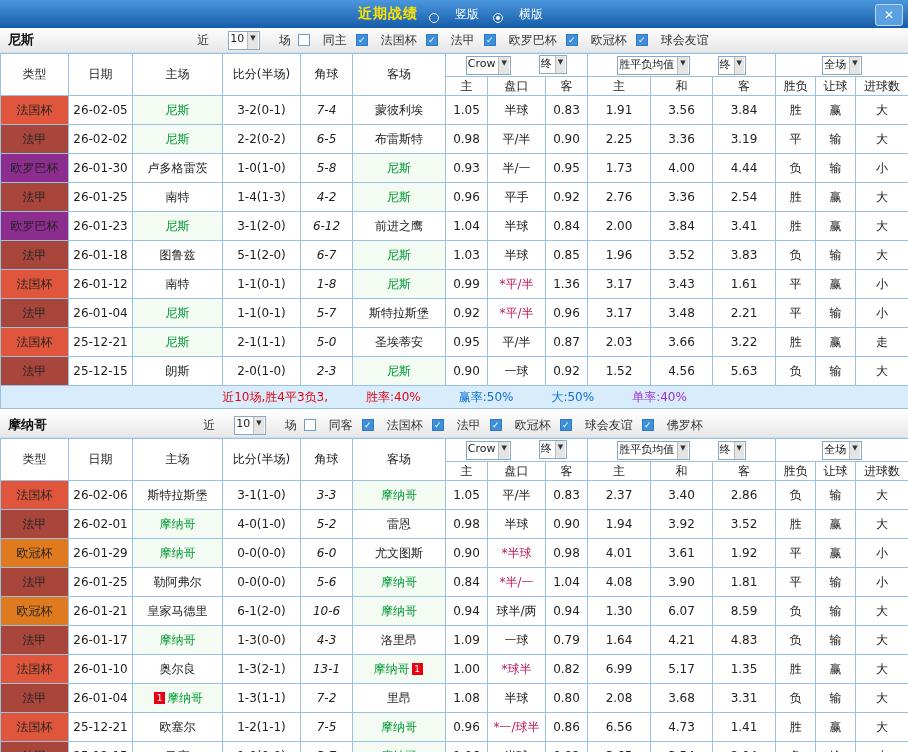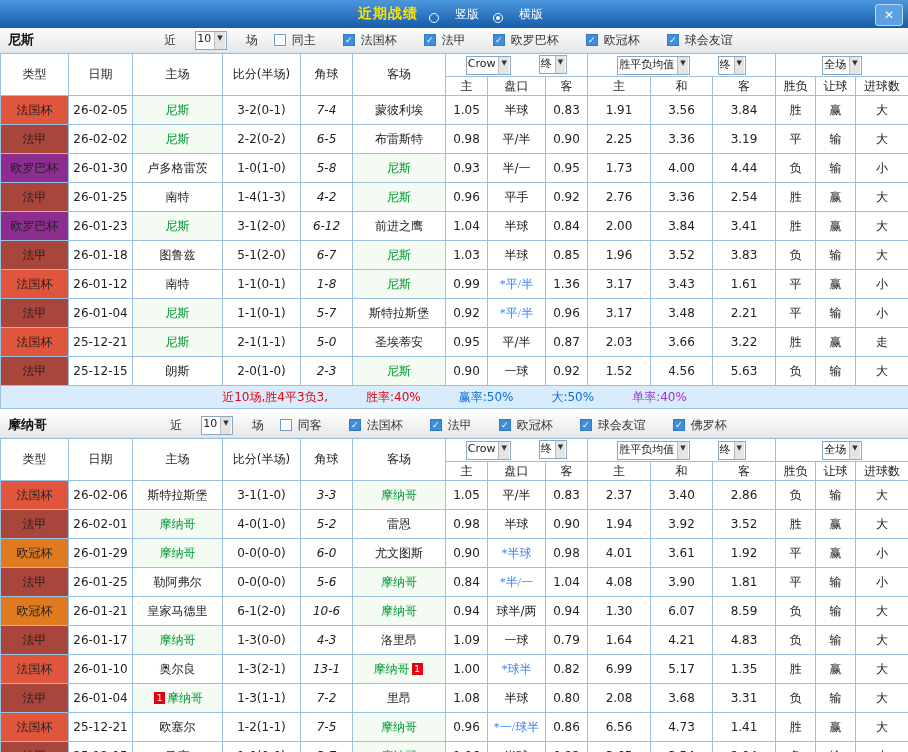--- a/index.html
+++ b/index.html
@@ -17,37 +17,37 @@
     background:#5ba0e0;border:1px solid #bcd8f2;border-radius:3px;cursor:pointer;font-size:12px;}
   
   .section{margin-bottom:4px;}
   .filterbar{height:24px;background:linear-gradient(#fdfdfd,#e7e7e7);display:flex;align-items:center;position:relative;border-bottom:1px solid #cfe0ee;}
   .teamname{position:absolute;left:8px;font-weight:700;font-size:13px;color:#111;}
   .filters{margin:0 auto;display:flex;align-items:center;gap:5px;}
   .flabel{color:#333;}
   .select{display:inline-flex;height:17px;background:#fff;border:1px solid #8ca8c0;padding:0 1px 0 1px;margin:0 14px;cursor:pointer;}
   .sel-val{font-size:11px;color:#222;}
   .sel-arrow{font-size:7px;color:#333;background:#e4e4e4;border-left:1px solid #bbb;padding:3px 2px;margin-left:3px;line-height:1;}
-  .fcheck{display:inline-flex;align-items:center;gap:6px;margin:0 11px;cursor:pointer;color:#333;}
+  .fcheck{display:inline-flex;align-items:center;gap:13px;margin:0 2px;cursor:pointer;color:#333;}
   .cbox{width:12px;height:12px;border:1px solid #6f9cc6;background:#fff;font-size:9px;line-height:11px;color:#fff;text-align:center;box-sizing:border-box;}
   .cbox.checked{background:#3e8ed8;border-color:#2f7cc4;}
   
   .mtable{width:908px;border-collapse:collapse;table-layout:fixed;background:#fff;}
   .mtable th,.mtable td{border:1px solid #9ac1e2;padding:0;text-align:center;white-space:nowrap;overflow:hidden;font-weight:400;font-size:12px;color:#222;}
   .h1 th{height:22px;}
   .h2 th{height:18px;}
   tbody .mrow td{height:28px;}
   .league{color:#fff;}
   .date{color:#333;}
   .team{color:#333;}
   .team.focus{color:#009933;background:#f3fbf3;}
   .score{color:#e60012;}
   .corner{color:#333;font-style:italic;}
   .odds{color:#444;}
-  .pan.star{color:#3b82f6;font-family:Liberation Serif, serif;}
+  .pan.star{color:#be185d;}
   .c-red{color:#e60012;}
   .c-blue{color:#0b6fd8;}
   .c-green{color:#00a050;}
   .let{font-weight:700;}
   .card{display:inline-block;width:11px;height:12px;line-height:12px;background:#e60012;color:#fff;font-size:9px;margin:0 2px;vertical-align:1px;}
   .summary td{height:22px;background:#d9ecfb;}
   .summary span{margin:0 19px;}
 </style>
 </head>
 <body>

